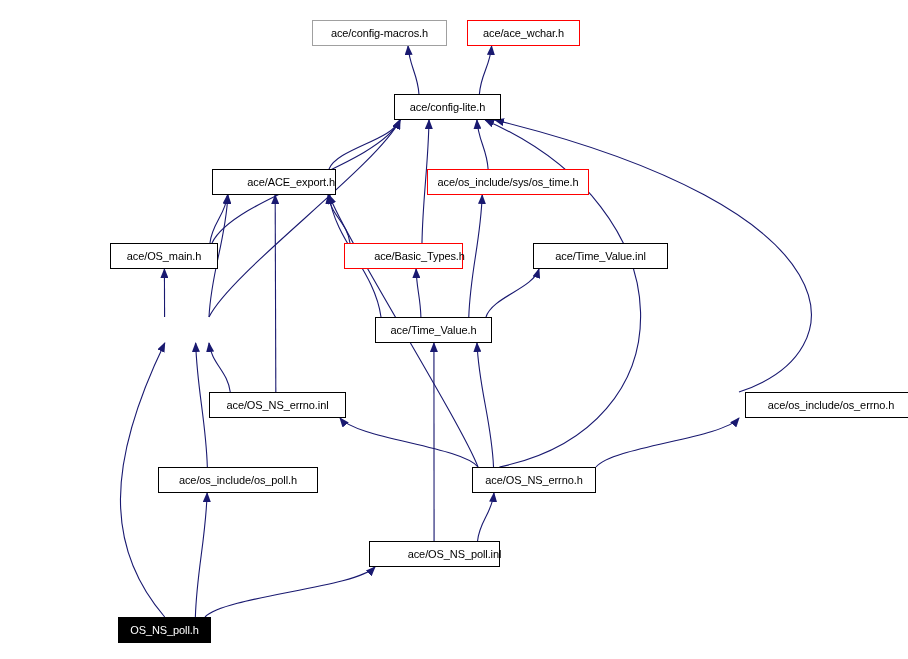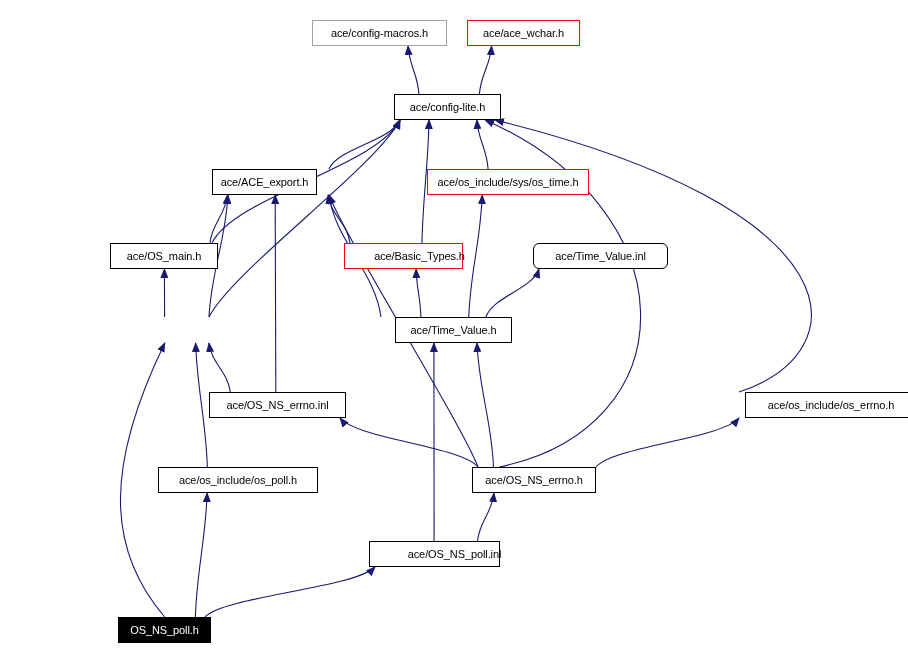--- a/index.html
+++ b/index.html
@@ -99,36 +99,36 @@
 
   <div class="graph-node n-gray" style="left: 312px; top: 20px; width: 135px; height: 26px;">
       <span>ace/config-macros.h</span>
     </div>
   <div class="graph-node n-red" style="left: 467px; top: 20px; width: 113px; height: 26px;">
       <span>ace/ace_wchar.h</span>
     </div>
   <div class="graph-node" style="left: 394px; top: 94px; width: 107px; height: 26px;">
       <span>ace/config-lite.h</span>
     </div>
-  <div class="graph-node" style="left: 212px; top: 169px; width: 105px; height: 26px;">
+  <div class="graph-node" style="left: 212px; top: 169px; width: 124px; height: 26px; justify-content: flex-end;">
       <span>ace/ACE_export.h</span>
     </div>
   <div class="graph-node n-red" style="left: 427px; top: 169px; width: 162px; height: 26px;">
       <span>ace/os_include/sys/os_time.h</span>
     </div>
   <div class="graph-node" style="left: 110px; top: 243px; width: 108px; height: 26px;">
       <span>ace/OS_main.h</span>
     </div>
   <div class="graph-node n-red" style="left: 344px; top: 243px; width: 119px; height: 26px; padding-left: 32px;">
       <span>ace/Basic_Types.h</span>
     </div>
-  <div class="graph-node" style="left: 533px; top: 243px; width: 135px; height: 26px; border-radius: 6px;">
+  <div class="graph-node" style="left: 533px; top: 243px; width: 135px; height: 26px;">
       <span>ace/Time_Value.inl</span>
     </div>
-  <div class="graph-node" style="left: 395px; top: 317px; width: 117px; height: 26px;">
+  <div class="graph-node" style="left: 375px; top: 317px; width: 117px; height: 26px;">
       <span>ace/Time_Value.h</span>
     </div>
   <div class="graph-node" style="left: 209px; top: 392px; width: 137px; height: 26px;">
       <span>ace/OS_NS_errno.inl</span>
     </div>
   <div class="graph-node" style="left: 745px; top: 392px; width: 172px; height: 26px;">
       <span>ace/os_include/os_errno.h</span>
     </div>
   <div class="graph-node" style="left: 158px; top: 467px; width: 160px; height: 26px;">
       <span>ace/os_include/os_poll.h</span>

